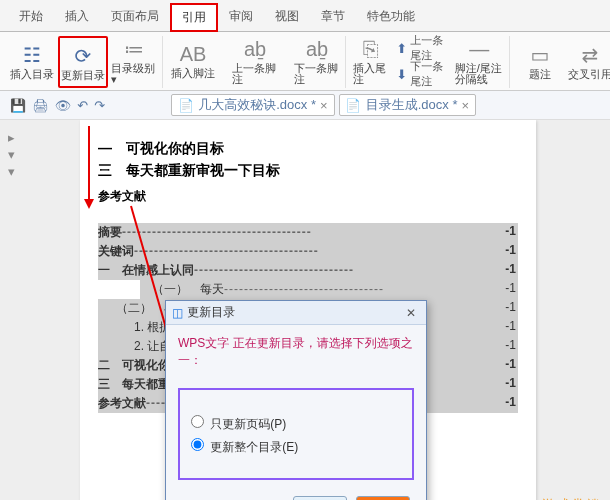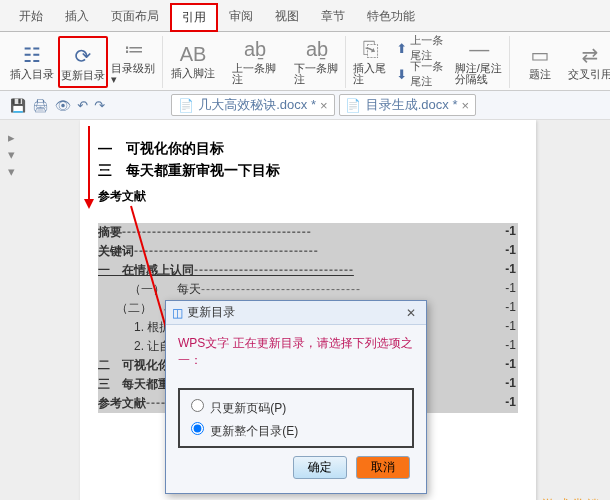--- a/index.html
+++ b/index.html
@@ -32,21 +32,21 @@
 .tocline .fill{letter-spacing:1px;color:#666}
 .tocline .pg{float:right;background:#cfcfcf;padding:0 2px}
 .outline{position:absolute;left:8px;top:8px;color:#888;font-size:13px}
 .outline div{margin:2px 0}
 .dialog{position:absolute;left:165px;top:180px;width:260px;background:#f4f6fa;border:1px solid #6b8ab8;box-shadow:2px 3px 8px rgba(0,0,0,.3);font-size:12px}
 .dialog .titlebar{display:flex;align-items:center;gap:4px;padding:3px 6px;background:#e7eef8;border-bottom:1px solid #c3d2e6}
 .dialog .titlebar .t{flex:1;color:#333}
 .dialog .titlebar .x{color:#555;cursor:pointer;padding:0 4px}
 .dialog .body{padding:10px 12px}
 .dialog .msg{margin-bottom:19px;color:#be185d}
-.dialog .opts{border:2px solid #404040;padding:4px 6px;margin-bottom:8px}
+.dialog .opts{border:2px solid #8b5cf6;padding:20px 6px;margin-bottom:16px}
 .dialog label{display:block;margin:2px 0;color:#333}
 .dialog .btns{text-align:right;padding:0 4px 4px}
 .dialog button{padding:2px 14px;margin-left:6px;border:1px solid #8aa6c1;border-radius:3px;cursor:pointer;font-size:12px}
 .dialog button.primary{background:linear-gradient(#e8f3fb,#bfe0f6);}
 .dialog button.secondary{background:#f97316}
 .arrow{position:absolute;pointer-events:none}
 .arrow.a1{left:88px;top:6px;width:2px;height:80px;background:#e60000}
 .arrow.a1::after{content:"";position:absolute;bottom:-8px;left:-4px;border:5px solid transparent;border-top:10px solid #e60000}
 .arrow.a2{left:130px;top:86px;width:2px;height:170px;background:#e60000;transform:rotate(-16deg);transform-origin:top}
 .arrow.a2::after{content:"";position:absolute;bottom:-8px;left:-4px;border:5px solid transparent;border-top:10px solid #e60000}
@@ -162,22 +162,22 @@
     <div>▾</div>
   </div>
   <div class="sheet">
     <h3>—　可视化你的目标</h3>
     <h3>三　每天都重新审视一下目标</h3>
     <h4>参考文献</h4>
     <div style="height:14px"></div>
     <div id="toc">
         <div class="tocline hl l1" style="padding-left: 0px;"><span>摘要</span><span class="fill">--------------------------------------</span><span class="pg">-1</span></div>
         <div class="tocline hl l1" style="padding-left: 0px;"><span>关键词</span><span class="fill">-------------------------------------</span><span class="pg">-1</span></div>
-        <div class="tocline hl l1" style="padding-left: 0px; text-decoration: underline;"><span>一　在情感上认同</span><span class="fill">--------------------------------</span><span class="pg">-1</span></div>
-        <div class="tocline hl" style="padding-left: 31px;"><span>（一）　每天</span><span class="fill">--------------------------------</span><span class="pg">-1</span></div>
+        <div class="tocline hl l1" style="padding-left: 0px;"><span>一　在情感上认同</span><span class="fill">--------------------------------</span><span class="pg">-1</span></div>
+        <div class="tocline hl" style="padding-left: 12px; margin-left: 42px;"><span>（一）　每天</span><span class="fill">--------------------------------</span><span class="pg">-1</span></div>
         <div class="tocline hl" style="padding-left: 18px;"><span>（二）　早起</span><span class="fill">--------------------------------</span><span class="pg">-1</span></div>
         <div class="tocline hl" style="padding-left: 36px;"><span>1. 根据实际工作为身体补充能量</span><span class="fill">--------------------</span><span class="pg">-1</span></div>
         <div class="tocline hl" style="padding-left: 36px;"><span>2. 让自己多与高效人士相处</span><span class="fill">----------------------</span><span class="pg">-1</span></div>
         <div class="tocline hl l1" style="padding-left: 0px;"><span>二　可视化你的目标</span><span class="fill">-------------------------------</span><span class="pg">-1</span></div>
         <div class="tocline hl l1" style="padding-left: 0px;"><span>三　每天都重新审视一下目标</span><span class="fill">---------------------------</span><span class="pg">-1</span></div>
         <div class="tocline hl l1" style="padding-left: 0px;"><span>参考文献</span><span class="fill">------------------------------------</span><span class="pg">-1</span></div>
       </div>
   </div>
 
   <div class="arrow a1"></div>

